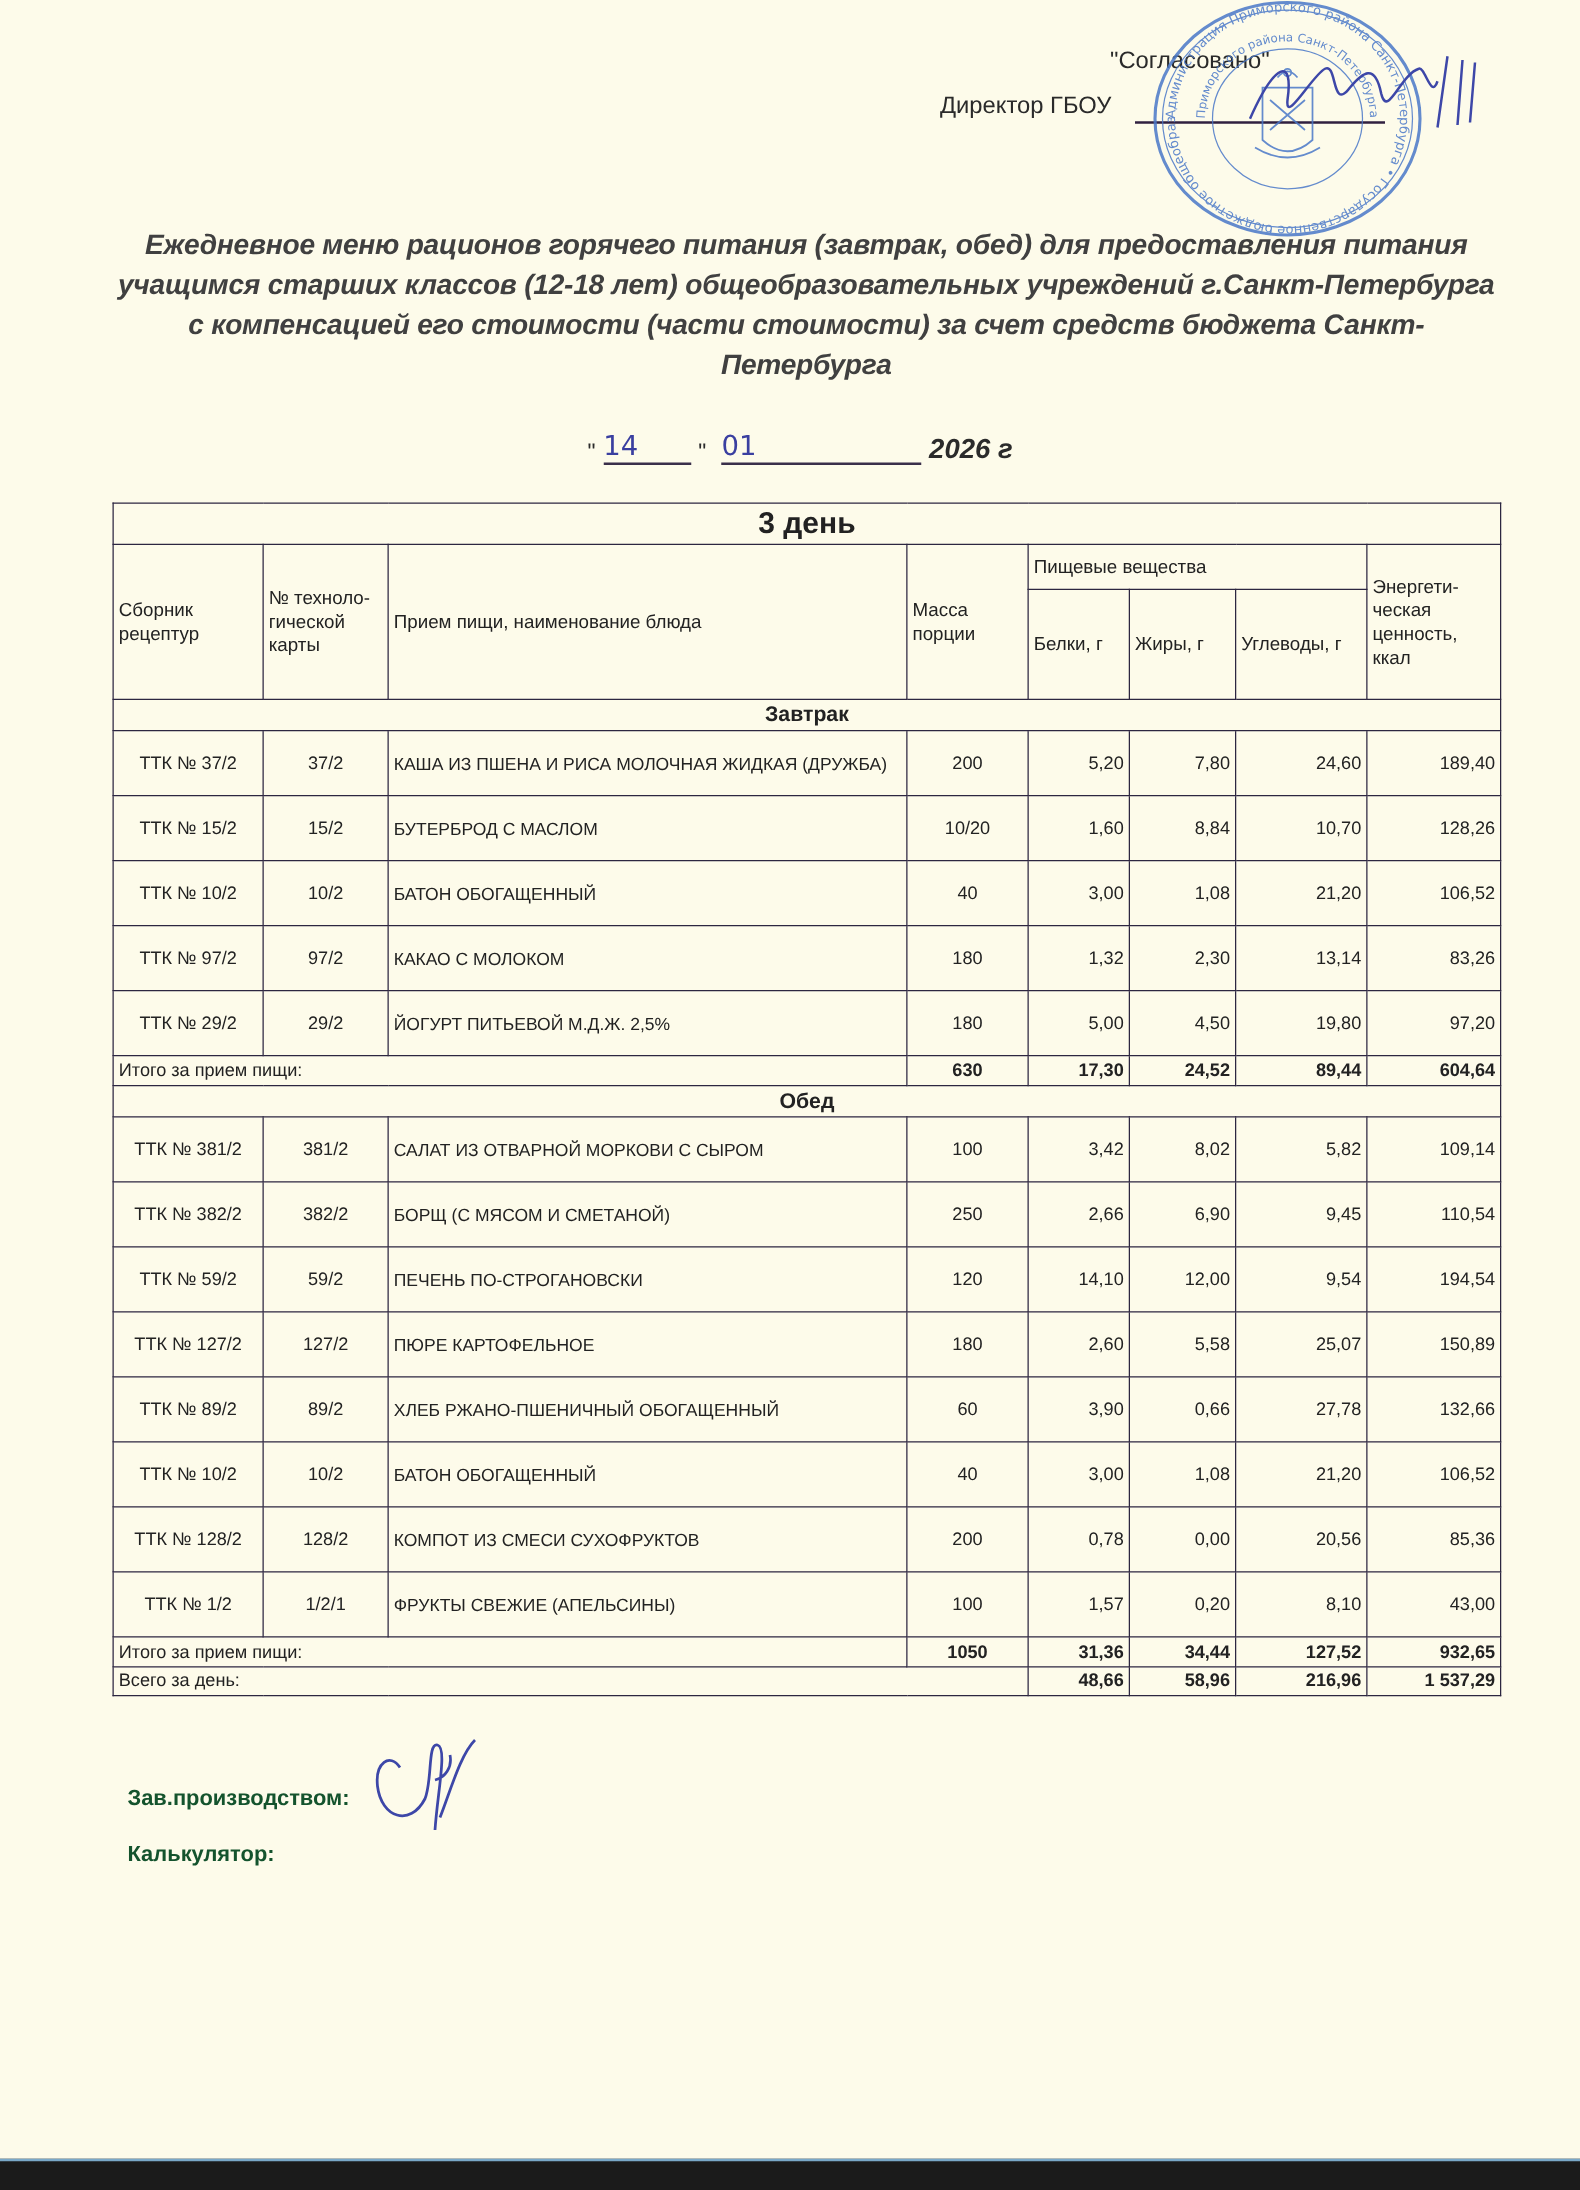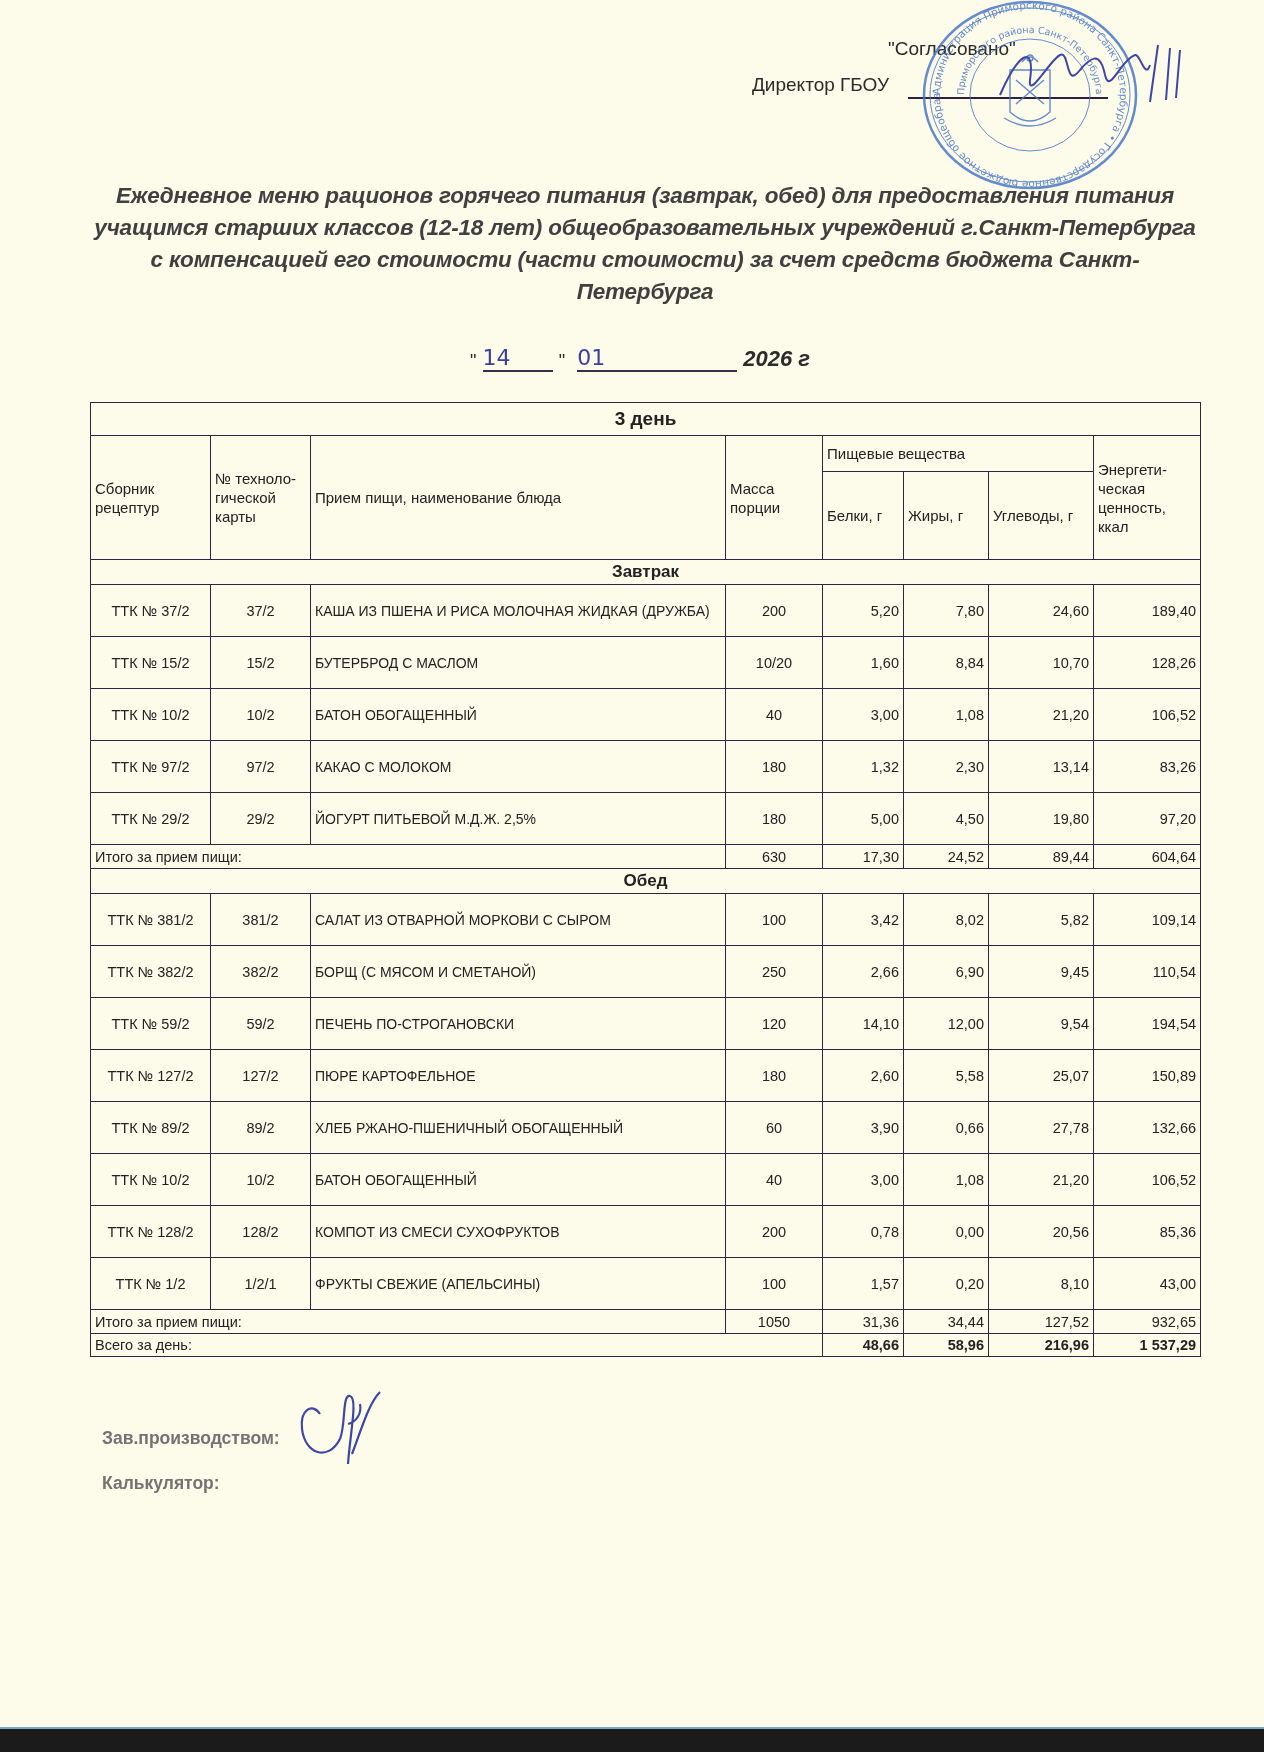--- a/index.html
+++ b/index.html
@@ -38,32 +38,32 @@
   .quote { font-style: normal; font-weight: normal; font-size: 18px; }
 
   table.menu {
     position: absolute; left: 90px; top: 402px; width: 1110px;
     border-collapse: collapse; table-layout: fixed; font-size: 14.5px;
   }
   table.menu td, table.menu th {
     border: 1.5px solid #2c2640; padding: 0 4px; font-weight: normal;
     box-sizing: border-box;
   }
-  .day-head { height: 33px; text-align: center; font-weight: bold !important; font-size: 19px; }
+  .day-head { height: 33px; text-align: center; font-weight: bold !important; font-size: 24px; }
   .hdr { text-align: left; line-height: 19px; font-size: 15px; }
   .section { height: 25px; text-align: center; font-weight: bold !important; font-size: 17px; }
   tr.item td { height: 52px; }
   td.c { text-align: center; }
   td.r { text-align: right; }
   td.name { font-size: 14px; line-height: 18px; }
   tr.total td { height: 24px; font-size: 14.5px; }
-  tr.total td.num { font-weight: normal; margin-top: 32px; }
+  tr.total td.num { font-weight: bold; margin-top: 32px; }
   tr.grand td { height: 23px; }
   tr.grand td.num { font-weight: bold; text-align: right; }
-  .signers { position: absolute; left: 102px; top: 1428px; font-size: 17.5px; font-weight: bold; color: #737373; }
+  .signers { position: absolute; left: 102px; top: 1428px; font-size: 17.5px; font-weight: bold; color: #14532d; }
   .signers div { margin-bottom: 24px; }
   .sig-prod { position: absolute; left: 290px; top: 1384px; width: 100px; height: 90px; }
   .bottom-bar { position: absolute; left: 0; top: 1727px; width: 1264px; height: 25px; background: #1b1b1b; }
   .bottom-bar .edge { position: absolute; left: 0; top: 0; width: 100%; height: 2px; background: #7aa8c8; }
 </style>
 </head>
 <body>
 
 <div class="approval">
   <span class="agreed">"Согласовано"</span>

